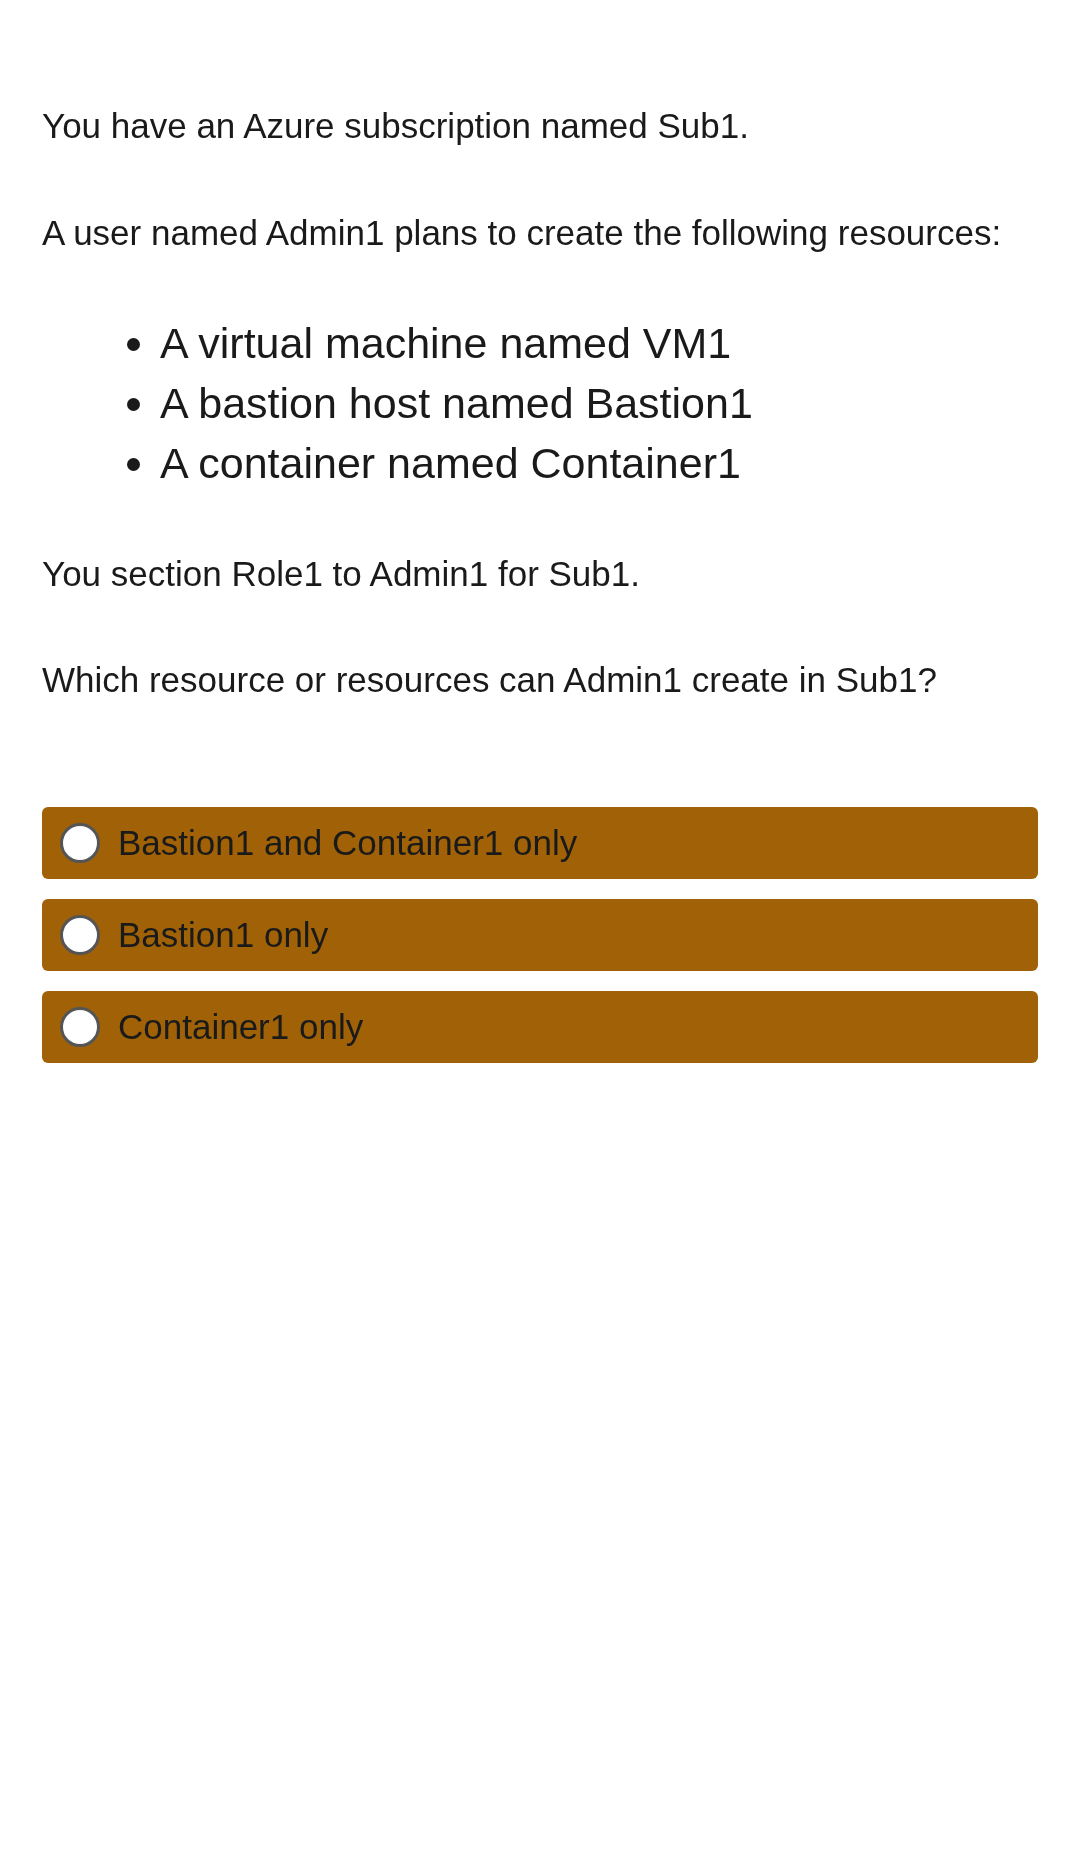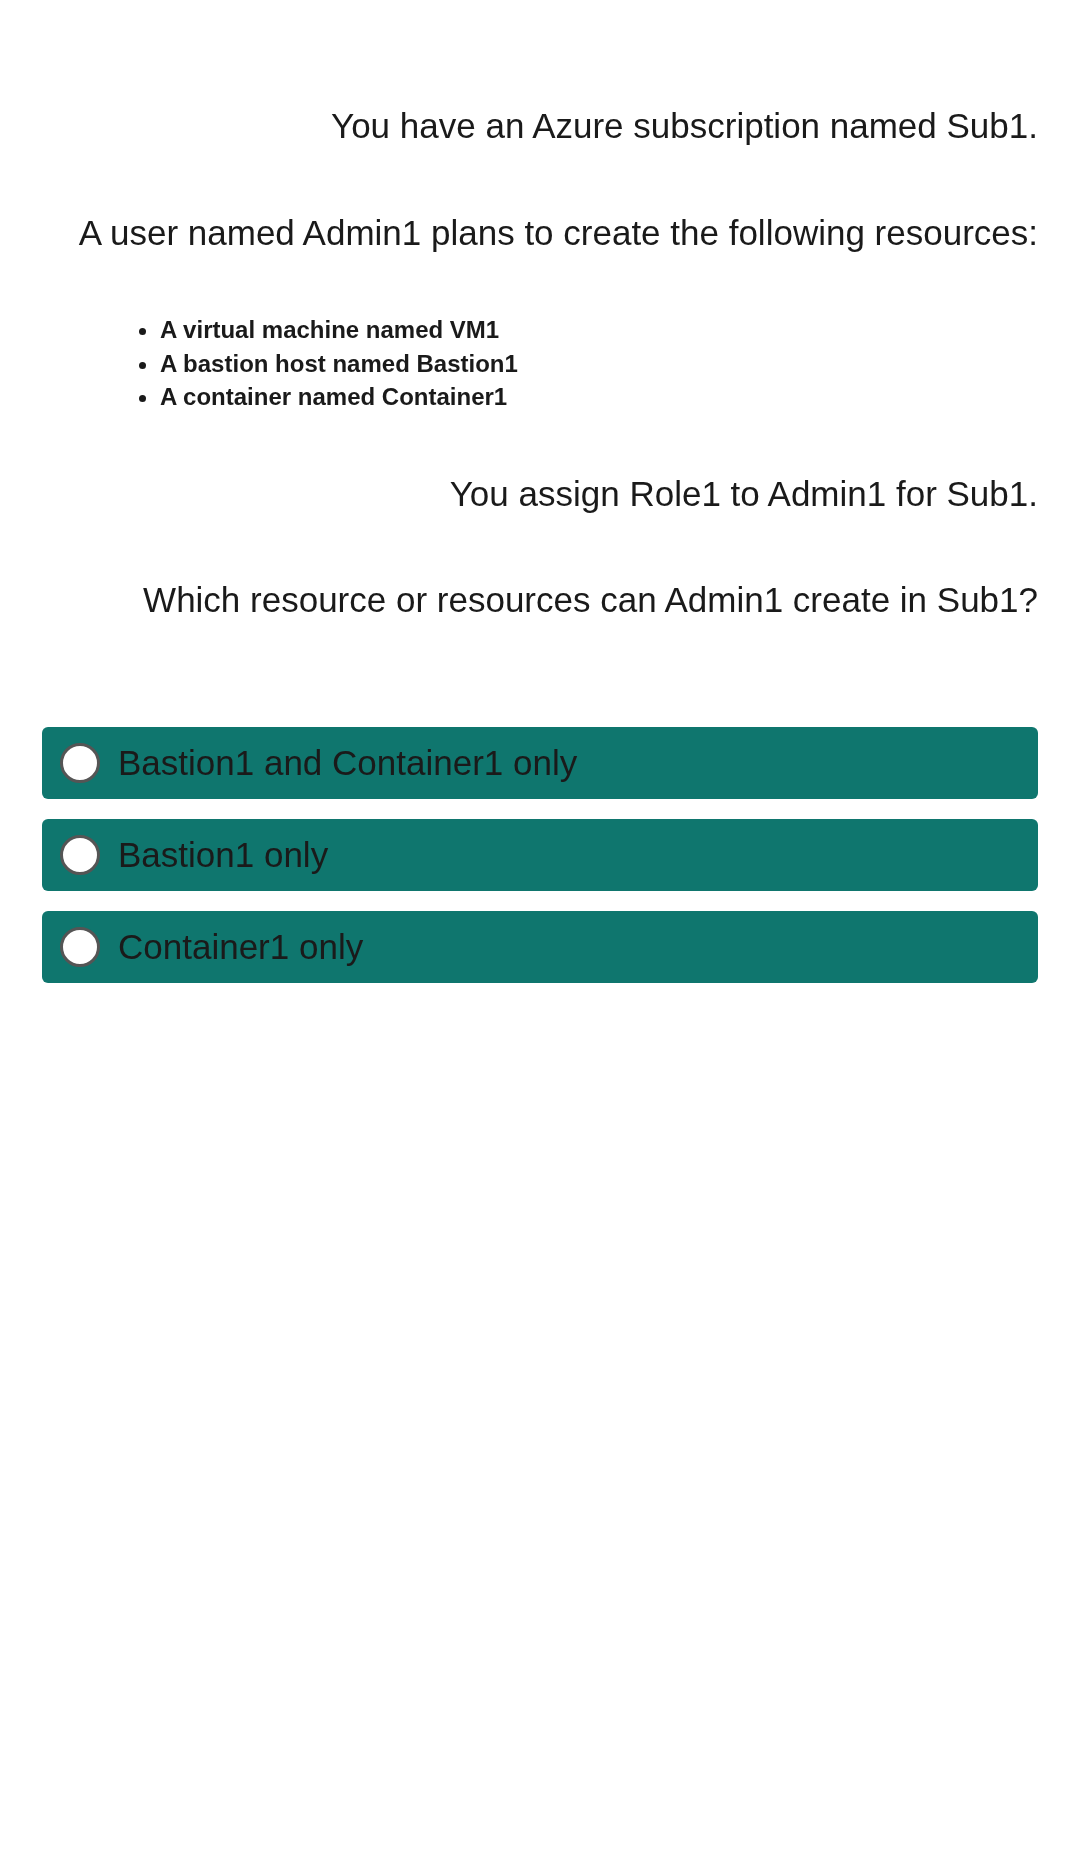--- a/index.html
+++ b/index.html
@@ -8,40 +8,39 @@
       background: #ffffff;
       width: 1080px;
       padding: 100px 42px 60px 42px;
       color: #1a1a1a;
     }
     .question-body p {
       font-size: 35px;
       line-height: 1.5;
       margin-bottom: 54px;
       font-weight: 400;
-      text-align: right;
     }
     .question-body ul {
       list-style: disc;
       padding-left: 118px;
       margin-bottom: 54px;
     }
     .question-body ul li {
-      font-size: 24px;
+      font-size: 43px;
       line-height: 1.4;
-      font-weight: 700;
+      font-weight: 400;
     }
     .options {
       margin-top: 100px;
       display: flex;
       flex-direction: column;
       gap: 20px;
     }
     .option {
-      background: #0f766e;
+      background: #a16207;
       border-radius: 6px;
       padding: 16px 20px 16px 18px;
       display: flex;
       align-items: center;
       gap: 18px;
       cursor: pointer;
     }
     .radio {
       width: 40px;
       height: 40px;
@@ -60,21 +59,21 @@
 <body>
 
 <div class="question-body">
   <p>You have an Azure subscription named Sub1.</p>
   <p>A user named Admin1 plans to create the following resources:</p>
   <ul>
     <li>A virtual machine named VM1</li>
     <li>A bastion host named Bastion1</li>
     <li>A container named Container1</li>
   </ul>
-  <p>You assign Role1 to Admin1 for Sub1.</p>
+  <p>You section Role1 to Admin1 for Sub1.</p>
   <p>Which resource or resources can Admin1 create in Sub1?</p>
 </div>
 
 <div class="options">
   <div class="option">
     <span class="radio"></span>
     <span class="option-label">Bastion1 and Container1 only</span>
   </div>
   <div class="option">
     <span class="radio"></span>

